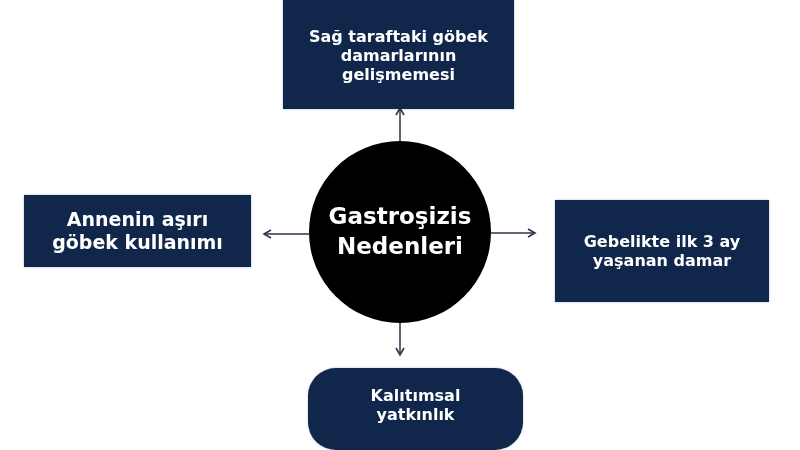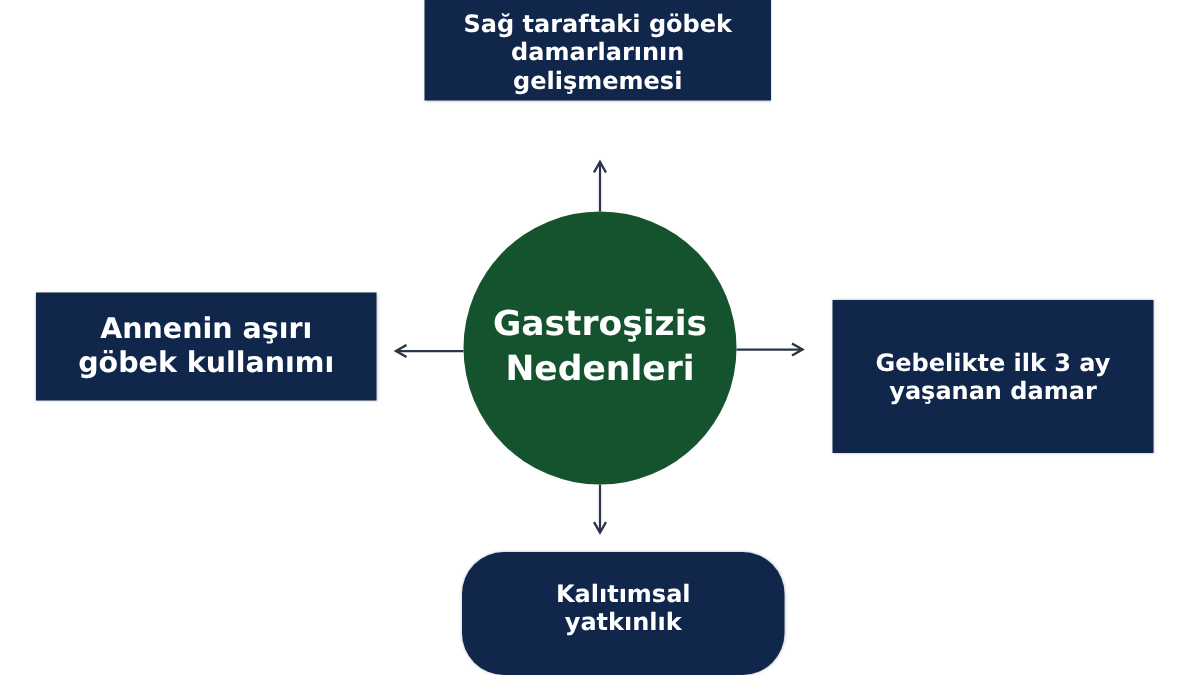--- a/index.html
+++ b/index.html
@@ -24,21 +24,21 @@
       text-align: center;
       font-weight: bold;
       box-sizing: border-box;
       box-shadow: 0 0 2px rgba(16,38,74,0.35);
     }
     .box span {
       display: block;
       line-height: 1.2;
     }
     #box-top {
-      left: 283px; top: 0px; width: 231px; height: 67px;
+      left: 283px; top: 0px; width: 231px; height: 109px;
       font-size: 16px;
       padding-top: 2px;
     }
     #box-left {
       left: 24px; top: 195px; width: 227px; height: 72px;
       font-size: 19px;
     }
     #box-right {
       left: 555px; top: 200px; width: 214px; height: 102px;
       font-size: 16px;
@@ -47,21 +47,21 @@
       left: 308px; top: 368px; width: 215px; height: 82px;
       font-size: 16px;
       padding-bottom: 8px;
       border-radius: 28px;
     }
     #center-circle {
       position: absolute;
       left: 309px; top: 141px;
       width: 182px; height: 182px;
       border-radius: 50%;
-      background: #14532d;
+      background: #000000;
       color: #ffffff;
       display: flex;
       align-items: center;
       justify-content: center;
       text-align: center;
       font-weight: bold;
       font-size: 23px;
       line-height: 1.3;
     }
     svg#connectors {

